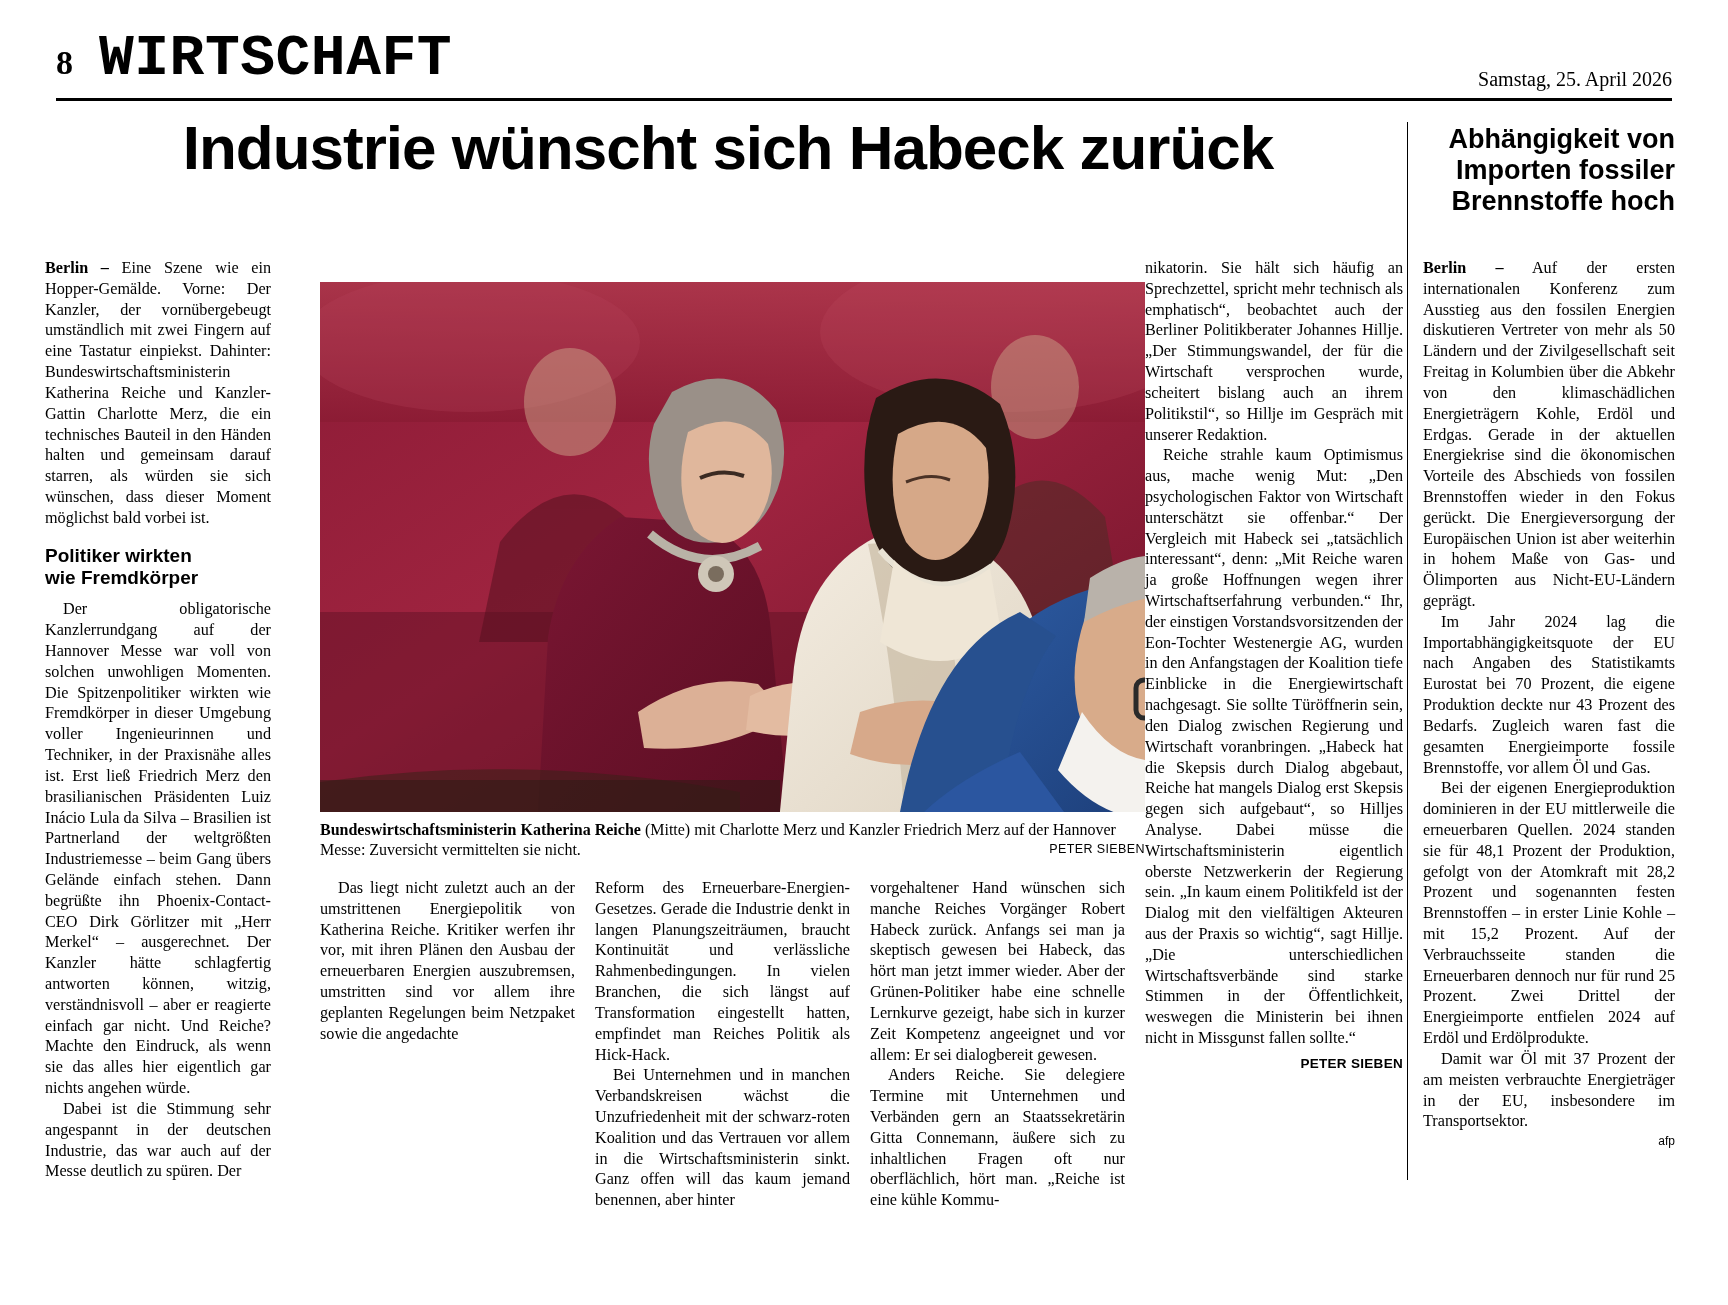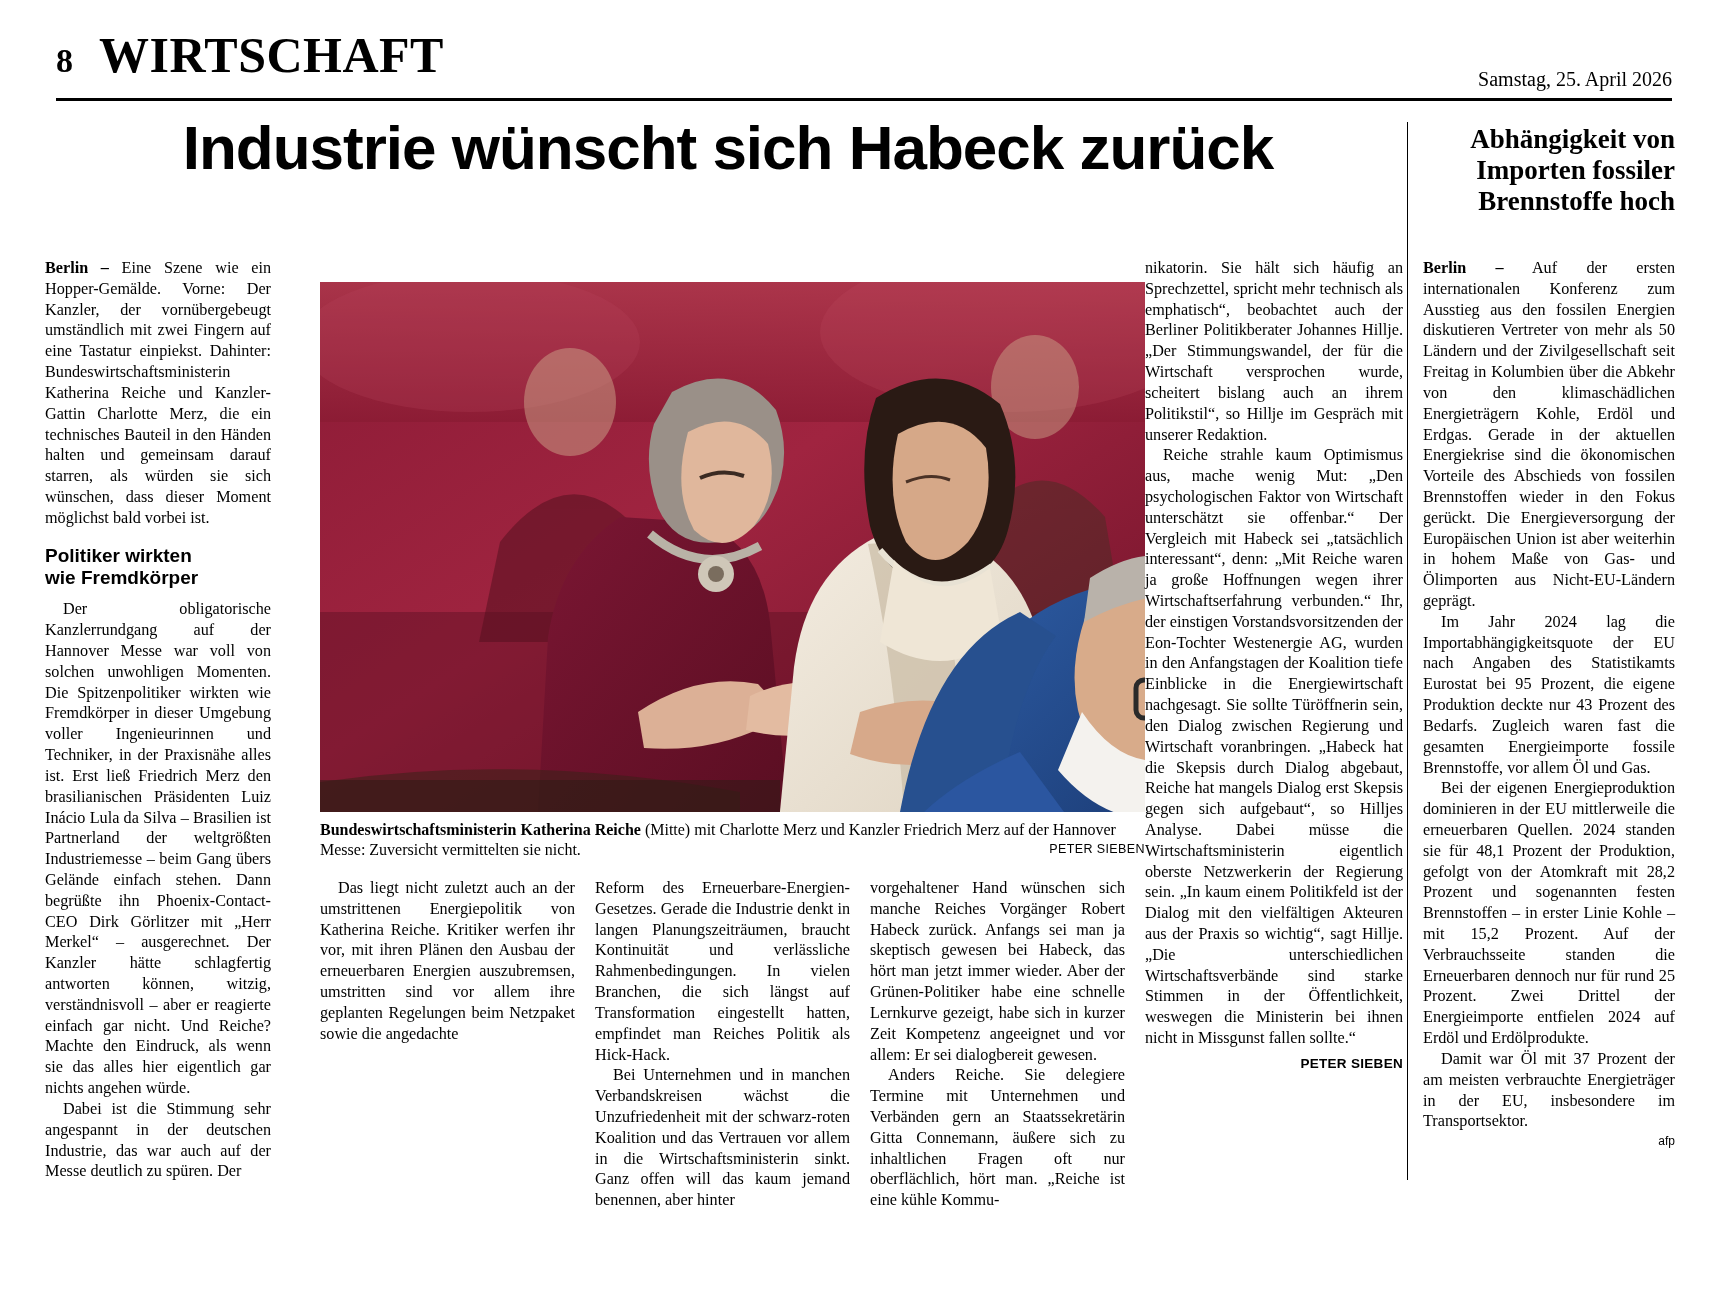--- a/index.html
+++ b/index.html
@@ -33,22 +33,22 @@
     align-items: baseline;
   }
   .page-number {
     font-family: "Liberation Serif", serif;
     font-size: 34px;
     font-weight: bold;
     line-height: 1;
     margin-right: 26px;
   }
   .section-title {
-    font-family: Liberation Serif, serif;
-    font-size: 50px;
+    font-family: Liberation Mono, monospace;
+    font-size: 58px;
     font-weight: bold;
     letter-spacing: 0.5px;
     line-height: 1;
   }
   .masthead-date {
     margin-left: auto;
     font-family: "Liberation Serif", serif;
     font-size: 20px;
     line-height: 1;
     align-self: flex-end;
@@ -90,21 +90,21 @@
 
   
   .side-headline-wrap {
     position: absolute;
     left: 1423px;
     top: 124px;
     width: 252px;
     text-align: right;
   }
   .side-headline {
-    font-family: Liberation Serif, serif;
+    font-family: Liberation Sans, sans-serif;
     font-weight: bold;
     font-size: 27px;
     line-height: 1.14;
     margin: 0;
   }
 
   
   .col {
     position: absolute;
     font-family: "Liberation Serif", serif;
@@ -367,19 +367,19 @@
   </div>
 
   <div class="col" id="col5">
     <p class="first">nikatorin. Sie hält sich häufig an Sprechzettel, spricht mehr technisch als emphatisch“, beobachtet auch der Berliner Politikberater Johannes Hillje. „Der Stimmungswandel, der für die Wirtschaft versprochen wurde, scheitert bislang auch an ihrem Politikstil“, so Hillje im Gespräch mit unserer Redaktion.</p>
     <p>Reiche strahle kaum Optimismus aus, mache wenig Mut: „Den psychologischen Faktor von Wirtschaft unterschätzt sie offenbar.“ Der Vergleich mit Habeck sei „tatsächlich interessant“, denn: „Mit Reiche waren ja große Hoffnungen wegen ihrer Wirtschaftserfahrung verbunden.“ Ihr, der einstigen Vorstandsvorsitzenden der Eon-Tochter Westenergie AG, wurden in den Anfangstagen der Koalition tiefe Einblicke in die Energiewirtschaft nachgesagt. Sie sollte Türöffnerin sein, den Dialog zwischen Regierung und Wirtschaft voranbringen. „Habeck hat die Skepsis durch Dialog abgebaut, Reiche hat mangels Dialog erst Skepsis gegen sich aufgebaut“, so Hilljes Analyse. Dabei müsse die Wirtschaftsministerin eigentlich oberste Netzwerkerin der Regierung sein. „In kaum einem Politikfeld ist der Dialog mit den vielfältigen Akteuren aus der Praxis so wichtig“, sagt Hillje. „Die unterschiedlichen Wirtschaftsverbände sind starke Stimmen in der Öffentlichkeit, weswegen die Ministerin bei ihnen nicht in Missgunst fallen sollte.“</p>
     <div class="byline">PETER SIEBEN</div>
   </div>
 
   <div class="col" id="col6">
     <p class="first"><span class="lead-in">Berlin –</span><span> Auf der ersten internationalen Konferenz zum Ausstieg aus den fossilen Energien diskutieren Vertreter von mehr als 50 Ländern und der Zivilgesellschaft seit Freitag in Kolumbien über die Abkehr von den klimaschädlichen Energieträgern Kohle, Erdöl und Erdgas. Gerade in der aktuellen Energiekrise sind die ökonomischen Vorteile des Abschieds von fossilen Brennstoffen wieder in den Fokus gerückt. Die Energieversorgung der Europäischen Union ist aber weiterhin in hohem Maße von Gas- und Ölimporten aus Nicht-EU-Ländern geprägt.</span></p>
-    <p>Im Jahr 2024 lag die Importabhängigkeitsquote der EU nach Angaben des Statistikamts Eurostat bei 95 Prozent, die eigene Produktion deckte nur 43 Prozent des Bedarfs. Zugleich waren fast die gesamten Energieimporte fossile Brennstoffe, vor allem Öl und Gas.</p>
+    <p>Im Jahr 2024 lag die Importabhängigkeitsquote der EU nach Angaben des Statistikamts Eurostat bei 70 Prozent, die eigene Produktion deckte nur 43 Prozent des Bedarfs. Zugleich waren fast die gesamten Energieimporte fossile Brennstoffe, vor allem Öl und Gas.</p>
     <p>Bei der eigenen Energieproduktion dominieren in der EU mittlerweile die erneuerbaren Quellen. 2024 standen sie für 48,1 Prozent der Produktion, gefolgt von der Atomkraft mit 28,2 Prozent und sogenannten festen Brennstoffen – in erster Linie Kohle – mit 15,2 Prozent. Auf der Verbrauchsseite standen die Erneuerbaren dennoch nur für rund 25 Prozent. Zwei Drittel der Energieimporte entfielen 2024 auf Erdöl und Erdölprodukte.</p>
     <p>Damit war Öl mit 37 Prozent der am meisten verbrauchte Energieträger in der EU, insbesondere im Transportsektor.</p>
     <div class="byline-small">afp</div>
   </div>
 
 </div>
 
 </body></html>

